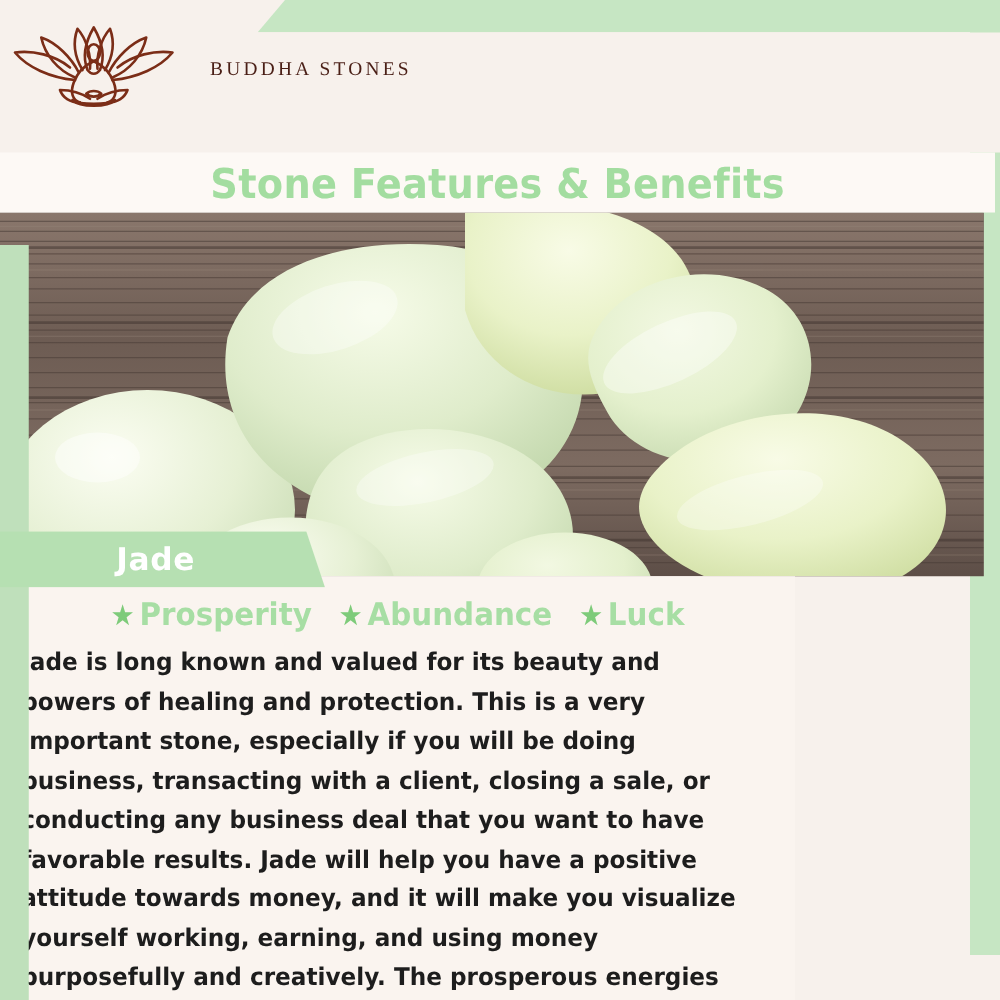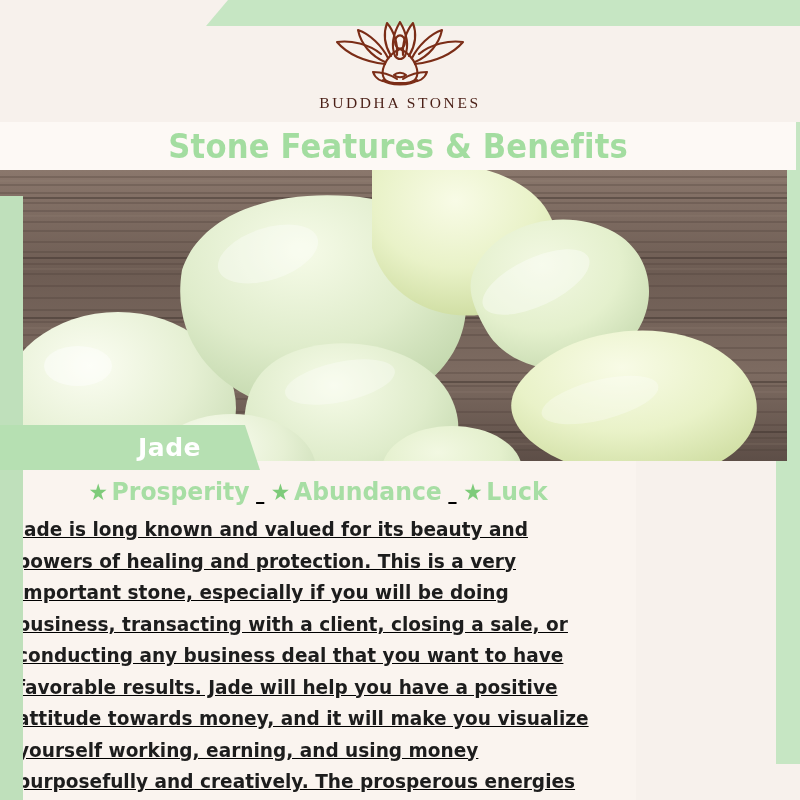--- a/index.html
+++ b/index.html
@@ -56,22 +56,23 @@
     width: 800px; height: 96px;
     background: #f7f1ec;
     z-index: 2;
   }
   .logo-wrap {
     position: absolute;
     top: 18px; left: 0;
     width: 800px;
     z-index: 3;
     display: flex;
-    flex-direction: column;
+    flex-direction: row;
     align-items: center;
+    gap: 18px;
   }
   .logo-mark { width: 150px; height: 72px; display: block; }
   .logo-text {
     margin-top: 4px;
     font-family: "Liberation Serif", serif;
     font-size: 15.5px;
     letter-spacing: 2.6px;
     color: #4a1f16;
     font-weight: 400;
   }
@@ -111,39 +112,37 @@
   
   .jade-banner {
     position: absolute;
     top: 425px; left: 0;
     width: 260px; height: 45px;
     background: #b6e0b2;
     clip-path: polygon(0 0, 245px 0, 260px 45px, 0 45px);
     z-index: 5;
     display: flex;
     align-items: center;
-    padding-left: 45px;
   }
   .jade-label {
     margin-left: 93px;
     font-family: "DejaVu Sans", sans-serif;
     font-weight: 700;
     font-size: 25px;
     color: #ffffff;
     letter-spacing: 0.5px;
   }
 
   
   .content {
     position: absolute;
     top: 461px; left: 0;
     width: 636px; height: 339px;
     background: #faf4ef;
     z-index: 3;
-    text-decoration: underline;
   }
   .benefits {
     margin-top: 16px;
     text-align: center;
     font-family: "DejaVu Sans", sans-serif;
     font-weight: 700;
     font-size: 25px;
     color: #a7dea4;
     transform: scaleX(0.94);
     white-space: nowrap;

